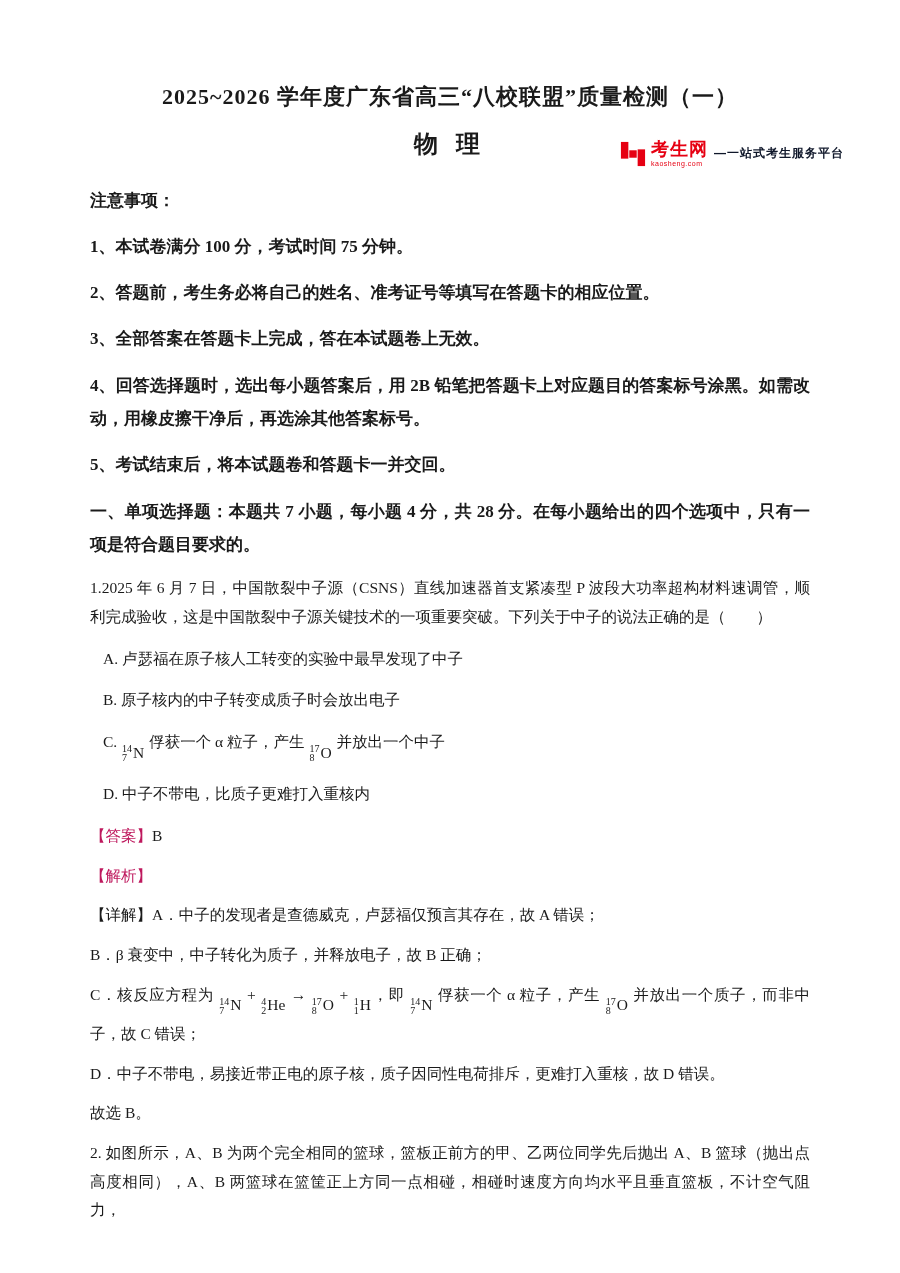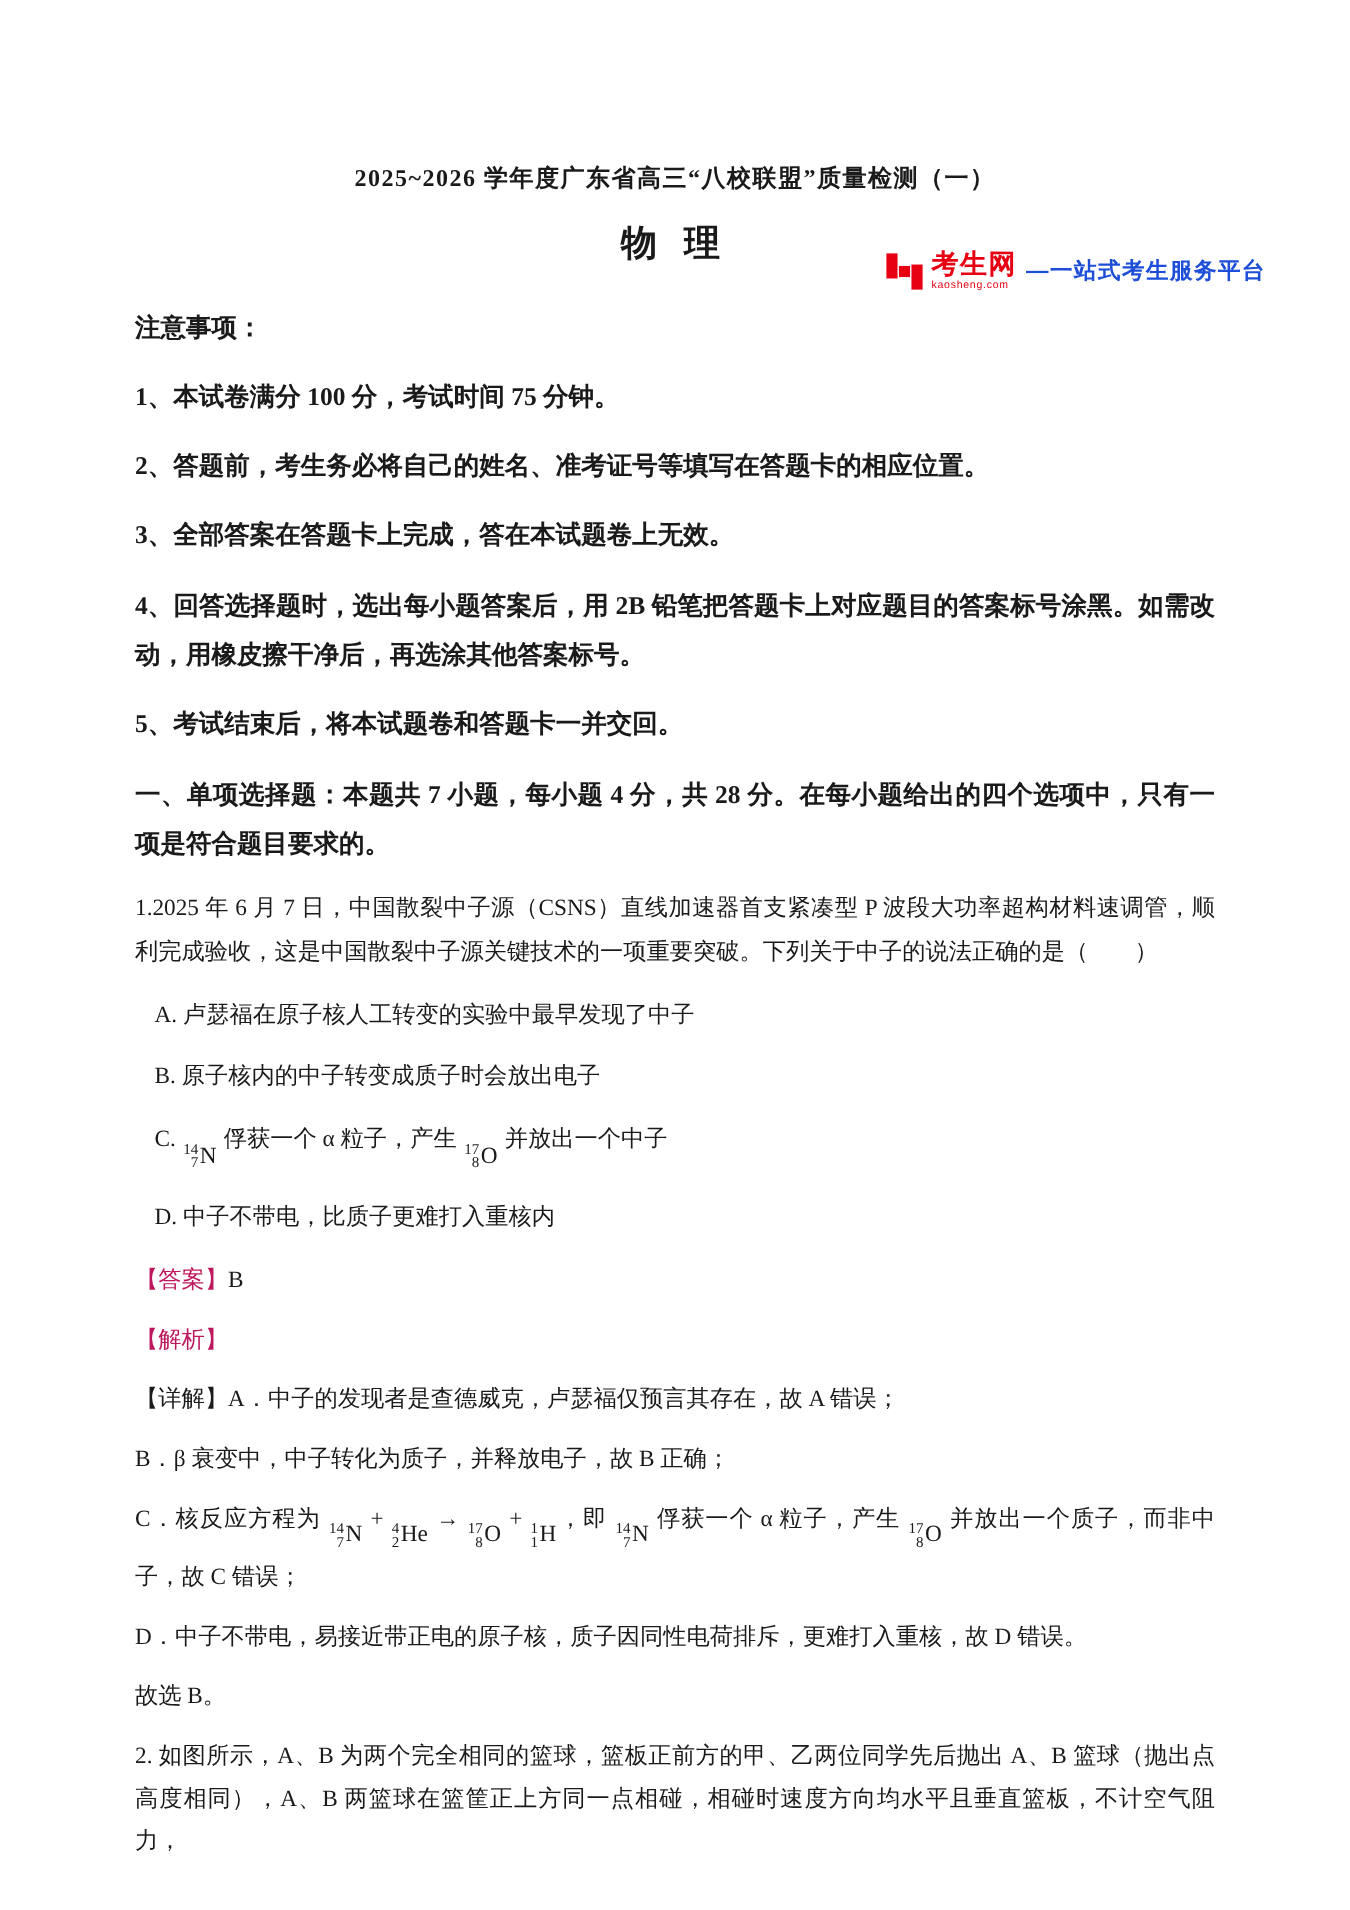--- a/index.html
+++ b/index.html
@@ -25,27 +25,27 @@
     top: 58px;
     right: 56px;
     display: flex;
     align-items: center;
     font-family: "Liberation Sans", sans-serif;
   }
   .logo-icon { width: 26px; height: 26px; margin-right: 5px; }
   .logo-name-block { display: flex; flex-direction: column; line-height: 1; margin-right: 6px; }
   .logo-name { color: #e60012; font-weight: bold; font-size: 18px; letter-spacing: 1px; }
   .logo-domain { color: #e60012; font-size: 7px; margin-top: 2px; letter-spacing: .5px; }
-  .logo-tagline { color: #1d4ed8; font-size: 15px; font-weight: bold; letter-spacing: 1px; }
+  .logo-tagline { color: #0f172a; font-size: 12px; font-weight: bold; letter-spacing: 1px; }
 
   
   .title-1 {
-    margin-top: 109px;
+    margin-top: 82px;
     text-align: center;
-    font-size: 16px;
+    font-size: 22px;
     font-weight: bold;
     letter-spacing: 1px;
   }
   .title-2 {
     margin-top: 16px;
     text-align: center;
     font-size: 24px;
     font-weight: bold;
     letter-spacing: 6px;
   }
@@ -69,21 +69,20 @@
     text-align: justify;
   }
   .option-line { margin: 13px 13px; }
   .blue { color: #be185d; }
 
   
   .iso { display: inline-flex; align-items: center; vertical-align: -5px; margin: 0 1px; }
   .iso-nums {
     display: inline-flex;
     flex-direction: column;
-    align-items: flex-end;
     font-size: 10px;
     line-height: 9px;
     margin-right: 1px;
   }
   .iso-sym { font-size: 15.5px; }
 </style>
 </head>
 <body>
 
 <div class="page">

